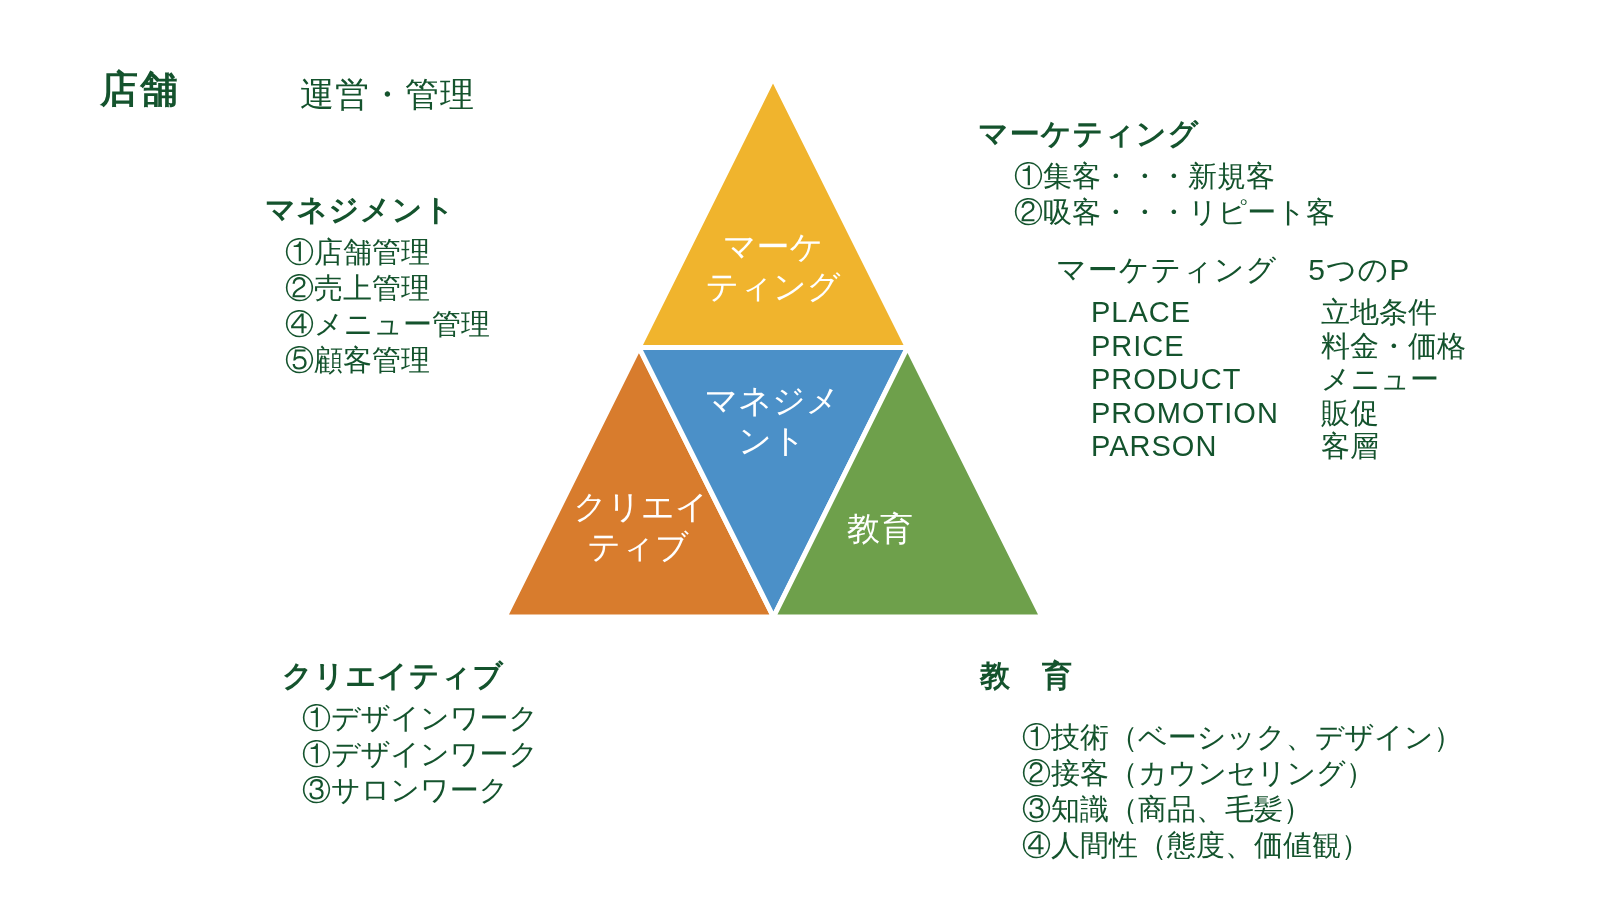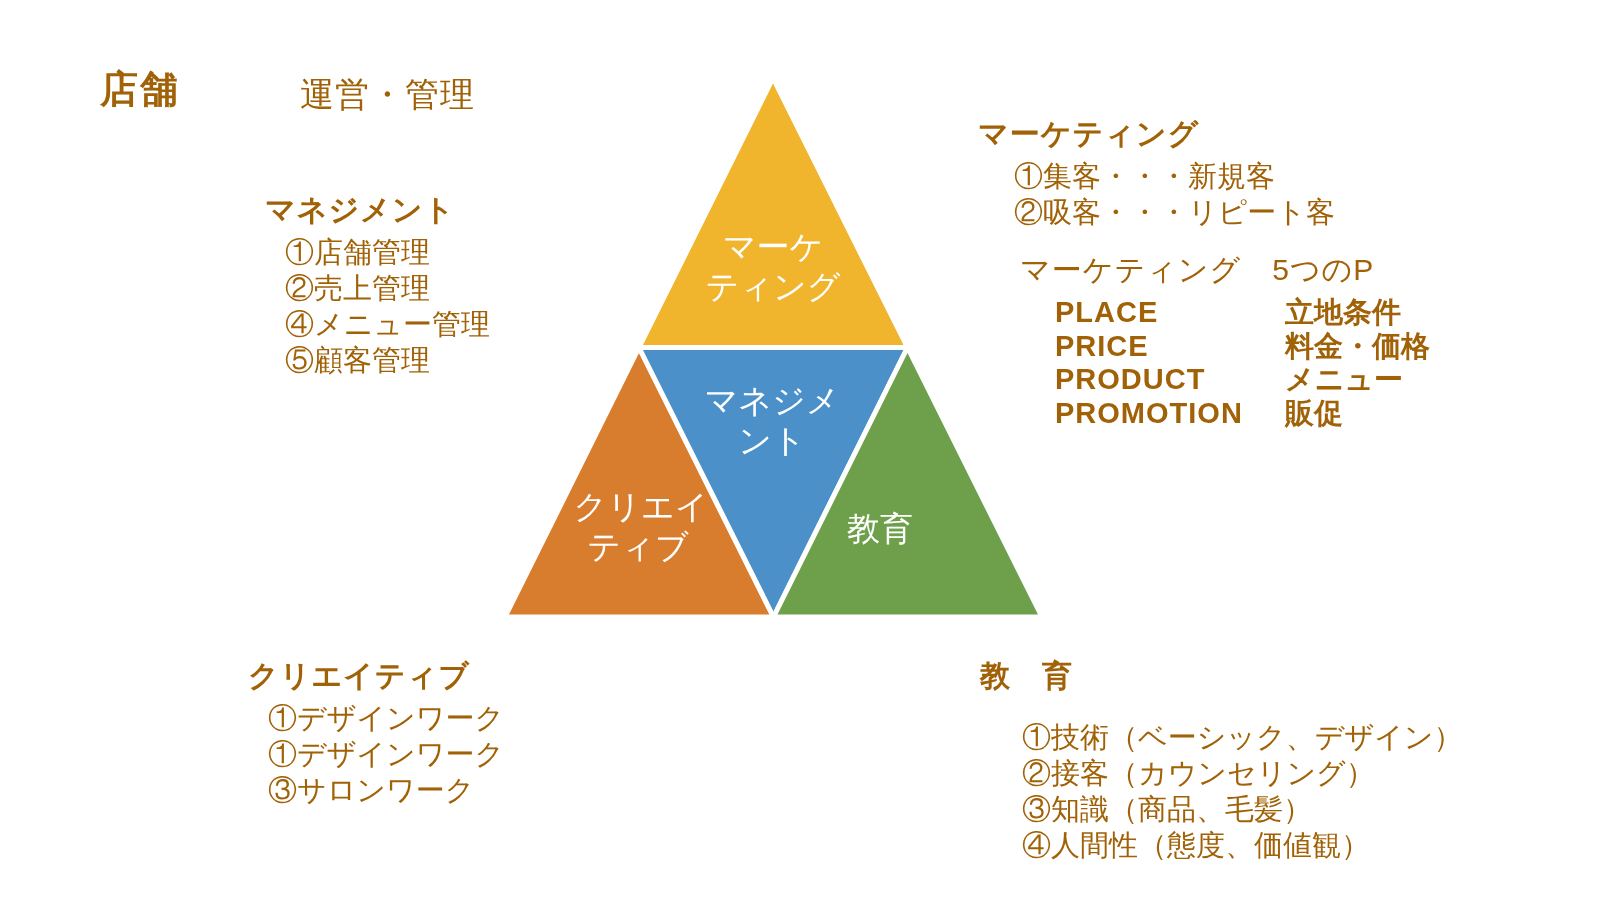--- a/index.html
+++ b/index.html
@@ -1,32 +1,32 @@
 <!DOCTYPE html>
 <html><head>
 <meta charset="utf-8">
 <style>
   html,body { margin:0; padding:0; background:#ffffff; }
   .canvas {
     position:relative; width:1600px; height:900px; background:#ffffff;
-    font-family:"Liberation Sans", sans-serif; color:#a16207; overflow:hidden;
+    font-family:"Liberation Sans", sans-serif; color:#14532d; overflow:hidden;
   }
   .abs { position:absolute; }
   .page-title { left:100px; top:64px; font-size:38px; font-weight:600; letter-spacing:2px; white-space:nowrap; }
   .page-subtitle { left:300px; top:72px; font-size:34px; letter-spacing:1px; white-space:nowrap; }
 
   .block { position:absolute; white-space:nowrap; }
   .block .heading { font-size:30px; font-weight:600; line-height:36px; letter-spacing:1px; }
   .block .items { margin-top:6px; margin-left:20px; }
   .block .li { font-size:29px; line-height:36px; }
 
-  .fivep { position:absolute; white-space:nowrap; }
+  .fivep { position:absolute; white-space:nowrap;margin-left:36px; }
   .fivep .heading { font-size:30px; line-height:36px; letter-spacing:1px; }
   .fivep .rows { margin-top:8px; margin-left:35px; }
-  .fivep .row { display:flex; font-size:29px; line-height:33.5px;font-weight:bold; }
+  .fivep .row { display:flex; font-size:29px; line-height:33.5px; }
   .fivep .row .en { width:230px; letter-spacing:1px; }
 
   svg.pyramid { position:absolute; left:0; top:0; }
   .seg-label { fill:#ffffff; font-size:33px; font-family:"Liberation Sans", sans-serif; }
 </style>
 </head>
 <body>
 
 <div class="canvas">
 
@@ -81,24 +81,28 @@
         <span class="ja">料金・価格</span>
       </div>
       <div class="row">
         <span class="en">PRODUCT</span>
         <span class="ja">メニュー</span>
       </div>
       <div class="row">
         <span class="en">PROMOTION</span>
         <span class="ja">販促</span>
       </div>
+      <div class="row">
+        <span class="en">PARSON</span>
+        <span class="ja">客層</span>
+      </div>
     </div>
   </div>
 
-  <div class="block" style="left:248px; top:658px;">
+  <div class="block" style="left:282px; top:658px;">
     <div class="heading">クリエイティブ</div>
     <div class="items">
       <div class="li">①デザインワーク</div>
       <div class="li">①デザインワーク</div>
       <div class="li">③サロンワーク</div>
     </div>
   </div>
 
   <div class="block" style="left:980px; top:658px;">
     <div class="heading">教　育</div>

